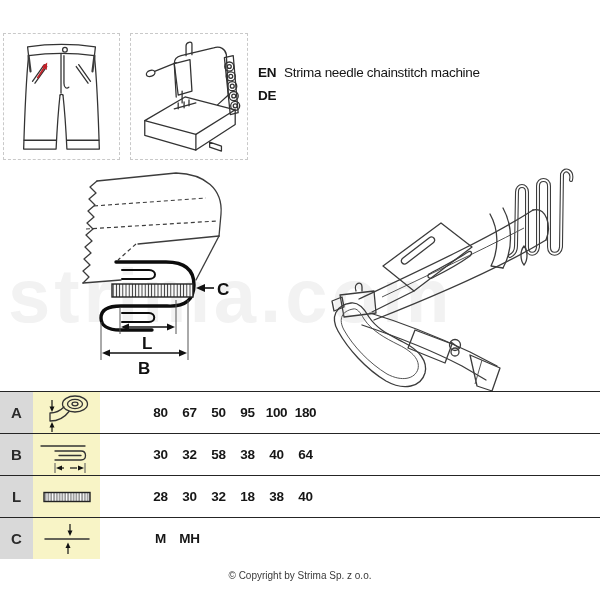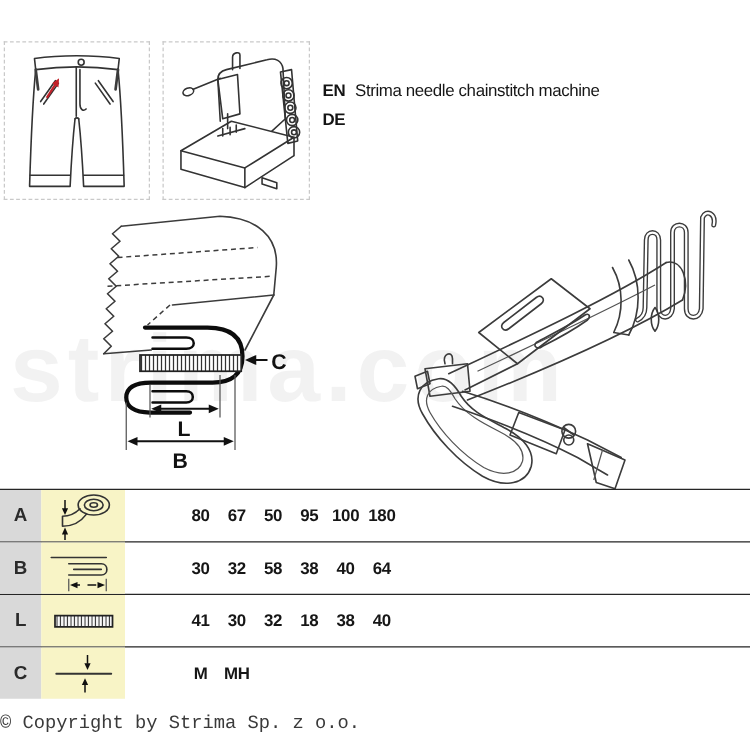--- a/index.html
+++ b/index.html
@@ -51,22 +51,22 @@
   }
   .tvals { display:flex; align-items:center; padding-left:101px; }
   .tvals { padding-left:46px; } 
   .val-cell {
     width:29px; text-align:center; font-weight:700; font-size:13.5px; color:#161616;
     letter-spacing:-0.3px; flex:0 0 29px;
   }
 
   
   #footer {
-    position:absolute; left:0; top:570px; width:600px; text-align:left;
-    font-family:Liberation Mono, monospace; font-size:15px; color:#3a3a3a; z-index:2;
+    position:absolute; left:0; top:570px; width:600px; text-align:center;
+    font-family:Liberation Sans, sans-serif; font-size:10px; color:#3a3a3a; z-index:2;
   }
 
   .ln   { stroke:#3c3c3c; stroke-width:1.3; fill:none; stroke-linecap:round; stroke-linejoin:round; }
   .lnt  { stroke:#555;    stroke-width:1;   fill:none; }
   .dash { stroke:#3c3c3c; stroke-width:1.2; fill:none; stroke-dasharray:4 3; }
   .thick{ stroke:#0c0c0c; stroke-width:3.4; fill:none; stroke-linecap:round; stroke-linejoin:round; }
   .med  { stroke:#0c0c0c; stroke-width:2;   fill:none; stroke-linecap:round; }
   .dim  { stroke:#111;    stroke-width:1.6; fill:none; }
   .arrhead { fill:#111; stroke:none; }
   .icn  { stroke:#333; stroke-width:1.3; fill:none; stroke-linecap:round; stroke-linejoin:round; }
@@ -288,21 +288,21 @@
           <defs>
             <pattern id="hatch2" width="2.8" height="9" patternUnits="userSpaceOnUse">
               <rect width="2.8" height="9" fill="#ffffff"></rect>
               <line x1="1" y1="0" x2="1" y2="9" stroke="#333" stroke-width="0.9"></line>
             </pattern>
           </defs>
           <rect x="5" y="16.5" width="46" height="9" fill="url(#hatch2)" stroke="#222" stroke-width="1.4"></rect>
         </svg>
       </div>
       <div class="tvals">
-          <span class="val-cell">41</span>
+          <span class="val-cell">28</span>
           <span class="val-cell">30</span>
           <span class="val-cell">32</span>
           <span class="val-cell">18</span>
           <span class="val-cell">38</span>
           <span class="val-cell">40</span>
         </div>
     </div>
 
     <div class="trow">
       <div class="tlabel">C</div>

